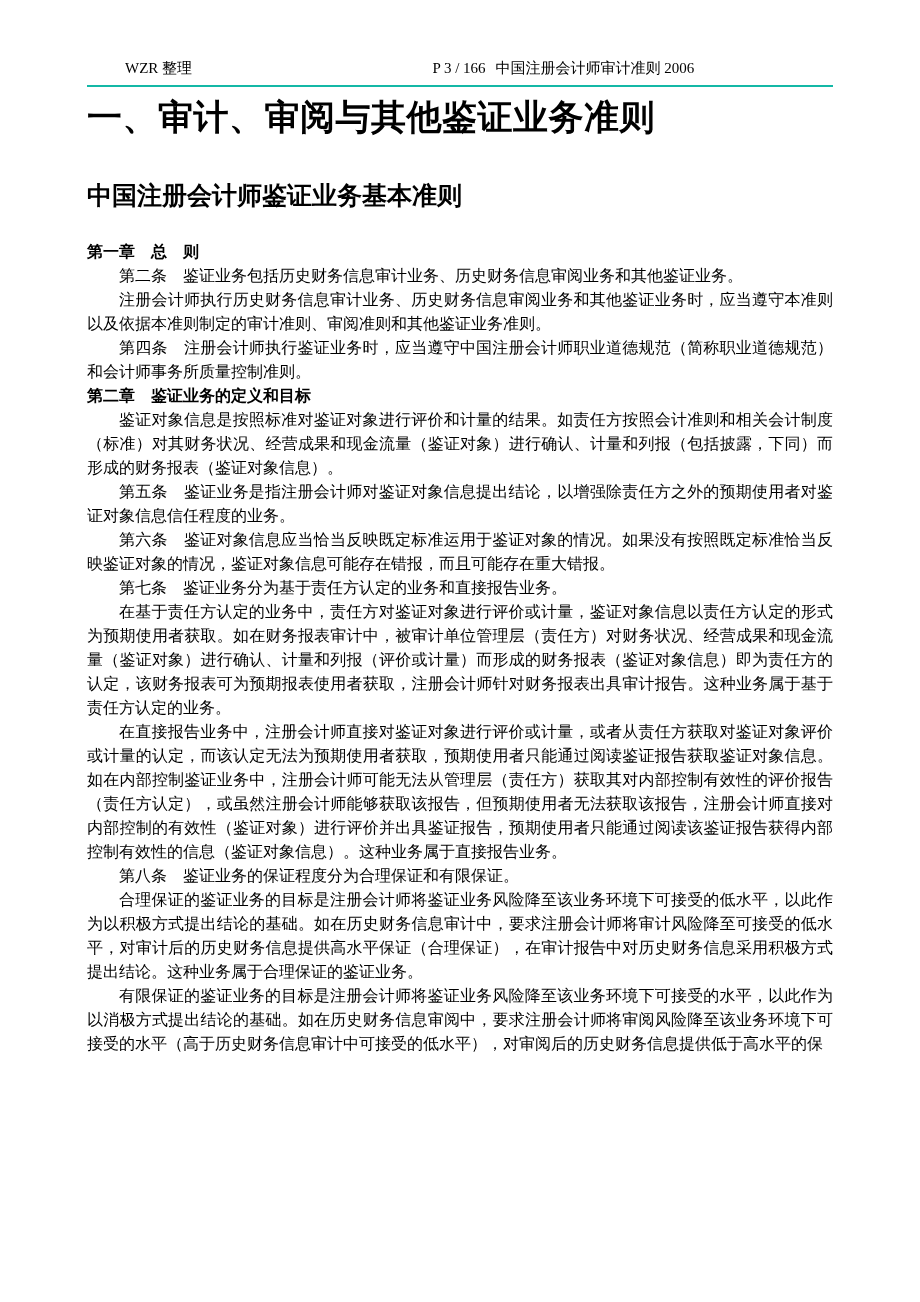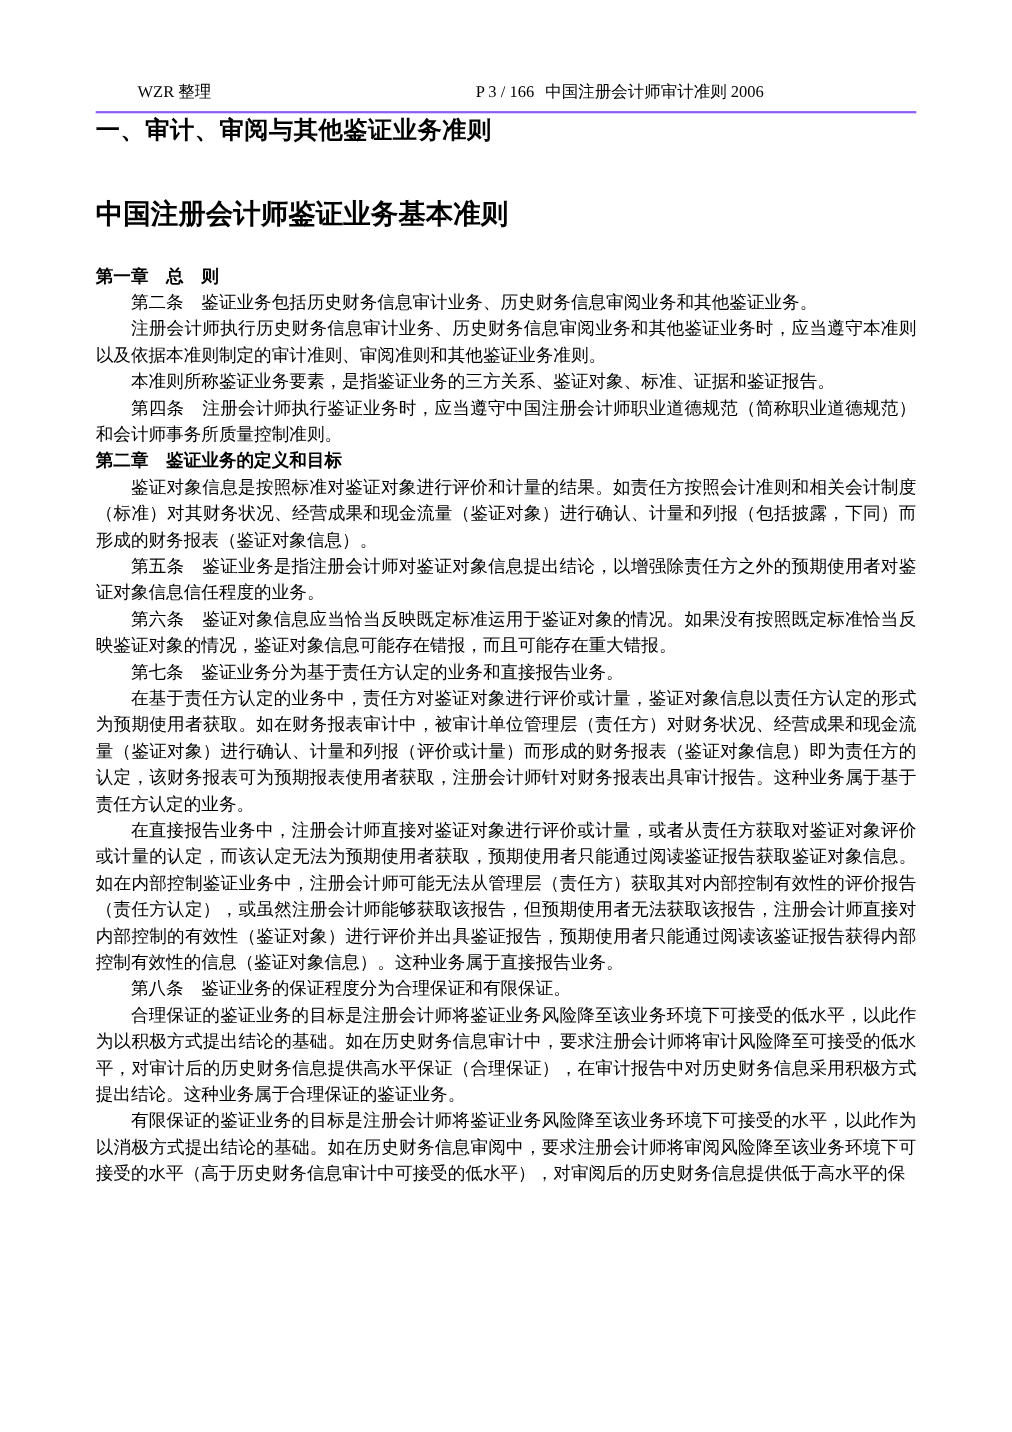--- a/index.html
+++ b/index.html
@@ -19,39 +19,39 @@
   .page-header {
     position: absolute;
     left: 87px;
     top: 58px;
     width: 746px;
     box-sizing: border-box;
     display: grid;
     grid-template-columns: 1fr auto 1fr;
     align-items: flex-end;
     padding: 0 40px 7px 38px;
-    border-bottom: 2px solid #8b5cf6;
+    border-bottom: 2px solid #14b8a6;
     font-family: "Liberation Serif", "DejaVu Serif", serif;
     font-size: 15px;
     line-height: 20px;
     white-space: nowrap;
   }
   .page-header .h-left   { text-align: left; }
-  .page-header .h-center { text-align: center; padding: 0 10px; margin-top: 16px; }
+  .page-header .h-center { text-align: center; padding: 0 10px; }
   .page-header .h-right  { text-align: left; }
   
   .doc-title {
     position: absolute;
     left: 87px;
     top: 96px;
     margin: 0;
     width: 746px;
     font-family: "Liberation Serif", "DejaVu Serif", serif;
     font-weight: bold;
-    font-size: 22px;
+    font-size: 35px;
     line-height: 44px;
     letter-spacing: 0.5px;
   }
   .doc-subtitle {
     position: absolute;
     left: 87px;
     top: 179px;
     margin: 0;
     width: 746px;
     font-family: "Liberation Sans", "DejaVu Sans", sans-serif;
@@ -94,21 +94,20 @@
   </div>
 
   <h1 class="doc-title">一、审计、审阅与其他鉴证业务准则</h1>
 
   <h2 class="doc-subtitle">中国注册会计师鉴证业务基本准则</h2>
 
   <div class="doc-body">
       <p class="chapter">第一章　总　则</p>
       <p class="para">第二条　鉴证业务包括历史财务信息审计业务、历史财务信息审阅业务和其他鉴证业务。</p>
       <p class="para">注册会计师执行历史财务信息审计业务、历史财务信息审阅业务和其他鉴证业务时，应当遵守本准则以及依据本准则制定的审计准则、审阅准则和其他鉴证业务准则。</p>
-      <p class="para">本准则所称鉴证业务要素，是指鉴证业务的三方关系、鉴证对象、标准、证据和鉴证报告。</p>
       <p class="para">第四条　注册会计师执行鉴证业务时，应当遵守中国注册会计师职业道德规范（简称职业道德规范）和会计师事务所质量控制准则。</p>
       <p class="chapter">第二章　鉴证业务的定义和目标</p>
       <p class="para">鉴证对象信息是按照标准对鉴证对象进行评价和计量的结果。如责任方按照会计准则和相关会计制度（标准）对其财务状况、经营成果和现金流量（鉴证对象）进行确认、计量和列报（包括披露，下同）而形成的财务报表（鉴证对象信息）。</p>
       <p class="para">第五条　鉴证业务是指注册会计师对鉴证对象信息提出结论，以增强除责任方之外的预期使用者对鉴证对象信息信任程度的业务。</p>
       <p class="para">第六条　鉴证对象信息应当恰当反映既定标准运用于鉴证对象的情况。如果没有按照既定标准恰当反映鉴证对象的情况，鉴证对象信息可能存在错报，而且可能存在重大错报。</p>
       <p class="para">第七条　鉴证业务分为基于责任方认定的业务和直接报告业务。</p>
       <p class="para">在基于责任方认定的业务中，责任方对鉴证对象进行评价或计量，鉴证对象信息以责任方认定的形式为预期使用者获取。如在财务报表审计中，被审计单位管理层（责任方）对财务状况、经营成果和现金流量（鉴证对象）进行确认、计量和列报（评价或计量）而形成的财务报表（鉴证对象信息）即为责任方的认定，该财务报表可为预期报表使用者获取，注册会计师针对财务报表出具审计报告。这种业务属于基于责任方认定的业务。</p>
       <p class="para">在直接报告业务中，注册会计师直接对鉴证对象进行评价或计量，或者从责任方获取对鉴证对象评价或计量的认定，而该认定无法为预期使用者获取，预期使用者只能通过阅读鉴证报告获取鉴证对象信息。如在内部控制鉴证业务中，注册会计师可能无法从管理层（责任方）获取其对内部控制有效性的评价报告（责任方认定），或虽然注册会计师能够获取该报告，但预期使用者无法获取该报告，注册会计师直接对内部控制的有效性（鉴证对象）进行评价并出具鉴证报告，预期使用者只能通过阅读该鉴证报告获得内部控制有效性的信息（鉴证对象信息）。这种业务属于直接报告业务。</p>
       <p class="para">第八条　鉴证业务的保证程度分为合理保证和有限保证。</p>
       <p class="para">合理保证的鉴证业务的目标是注册会计师将鉴证业务风险降至该业务环境下可接受的低水平，以此作为以积极方式提出结论的基础。如在历史财务信息审计中，要求注册会计师将审计风险降至可接受的低水平，对审计后的历史财务信息提供高水平保证（合理保证），在审计报告中对历史财务信息采用积极方式提出结论。这种业务属于合理保证的鉴证业务。</p>

